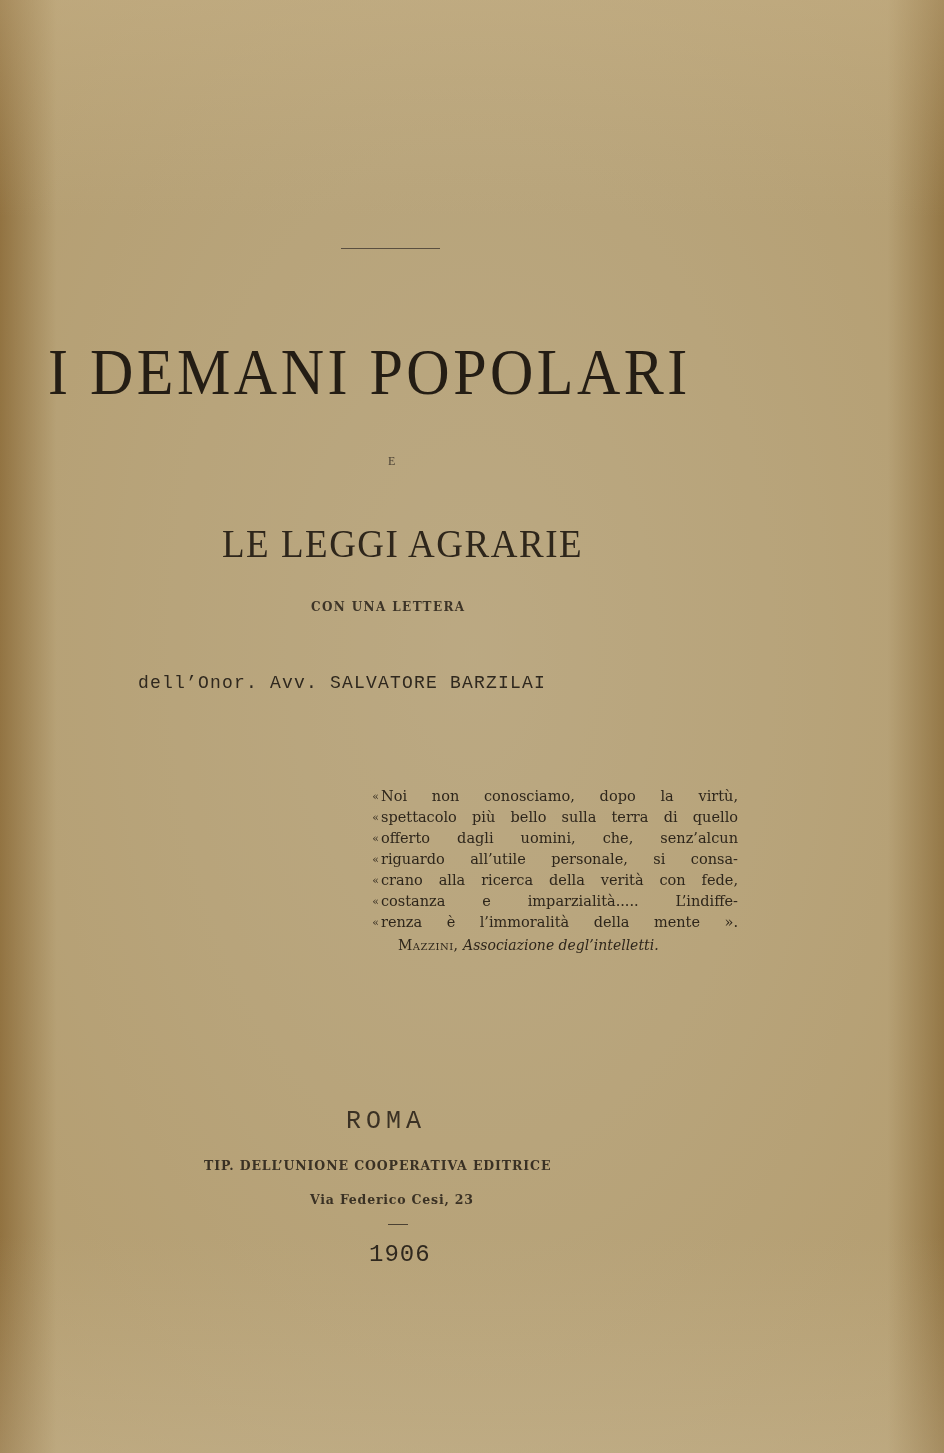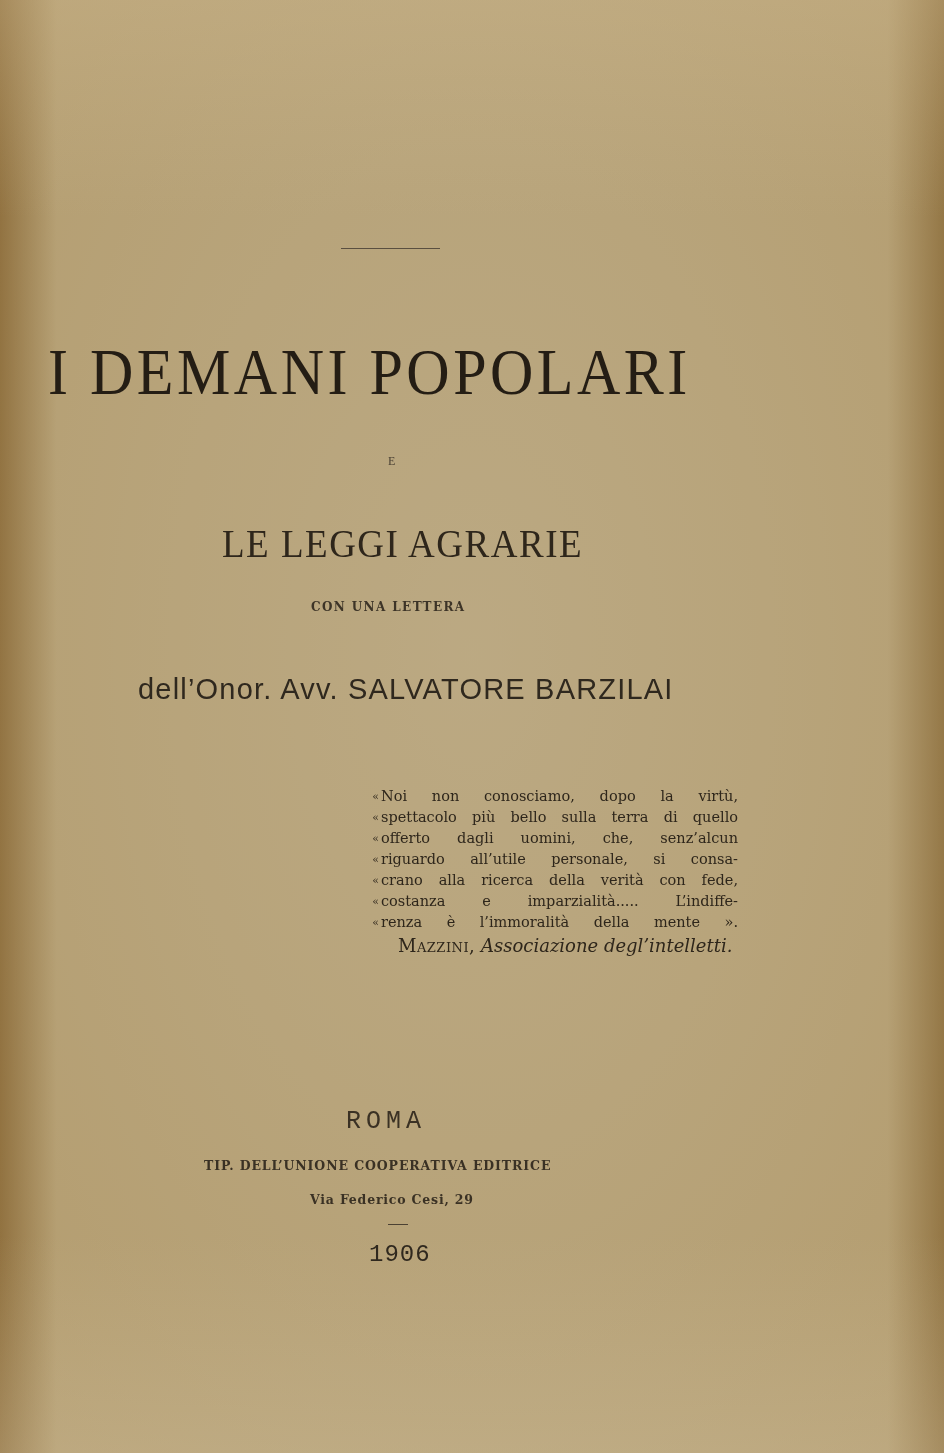--- a/index.html
+++ b/index.html
@@ -82,22 +82,22 @@
       left: 311px;
       font-family: "DejaVu Serif", "Liberation Serif", serif;
       font-size: 12px;
       font-weight: bold;
       letter-spacing: 1.4px;
       color: #3d3427;
     }
     .letter-author {
       top: 673px;
       left: 138px;
-      font-family: Liberation Sans, sans-serif;
-      font-size: 29px;
+      font-family: Liberation Mono, monospace;
+      font-size: 18px;
       letter-spacing: 1.2px;
       color: #2f281e;
     }
     .quote {
       position: absolute;
       top: 786px;
       left: 368px;
       width: 370px;
       font-family: "DejaVu Serif", "Liberation Serif", serif;
       font-size: 14.5px;
@@ -121,21 +121,21 @@
       text-align: justify;
       text-align-last: justify;
     }
     .quote-line.last .quote-text {
       text-align-last: justify;
     }
     .attribution {
       margin-top: 2px;
       padding-left: 30px;
       white-space: nowrap;
-      font-size: 18px;
+      font-size: 14px;
     }
     .attribution .author-sc {
       font-variant: small-caps;
       letter-spacing: 0.5px;
     }
     .attribution .work {
       font-style: italic;
     }
     .city {
       top: 1107px;
@@ -229,19 +229,19 @@
     <div class="attribution">
       <span class="author-sc">Mazzini,</span>
       <span class="work">Associazione degl’intelletti.</span>
     </div>
   </div>
 
   <p class="abs city">ROMA</p>
 
   <p class="abs printer">TIP. DELL’UNIONE COOPERATIVA EDITRICE</p>
 
-  <p class="abs address">Via Federico Cesi, 29</p>
+  <p class="abs address">Via Federico Cesi, 23</p>
 
   <div class="rule-tiny"></div>
 
   <p class="abs year">1906</p>
 
 </div>
 
 </body></html>

